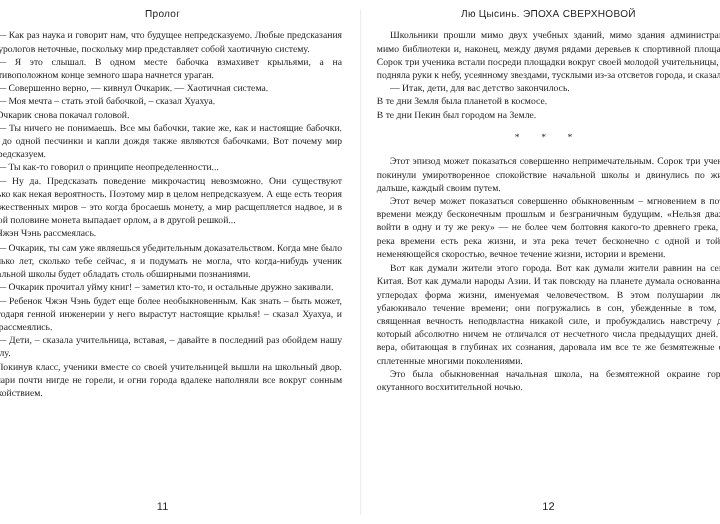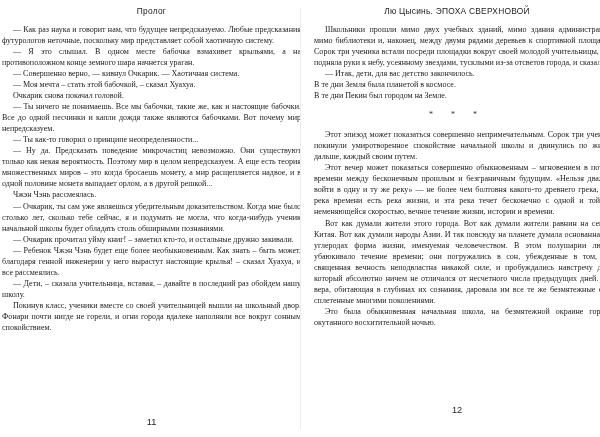--- a/index.html
+++ b/index.html
@@ -33,29 +33,29 @@
     position: relative;
     width: 300px;
     height: 437px;
     box-sizing: border-box;
     display: flex;
     flex-direction: column;
     overflow: hidden;
   }
   
   .page-left {
-    padding: 0 15px 0 16px;
+    padding: 0 15px 0 0;
   }
   .page-left .inner {
     margin-left: -14px;
     width: 299px;
   }
   
   .page-right {
-    padding: 0 0 12px 14px;
+    padding: 0 0 0 14px;
   }
   .page-right .inner {
     width: 300px;
   }
   .inner {
     display: flex;
     flex-direction: column;
     height: 437px;
     box-sizing: border-box;
   }

